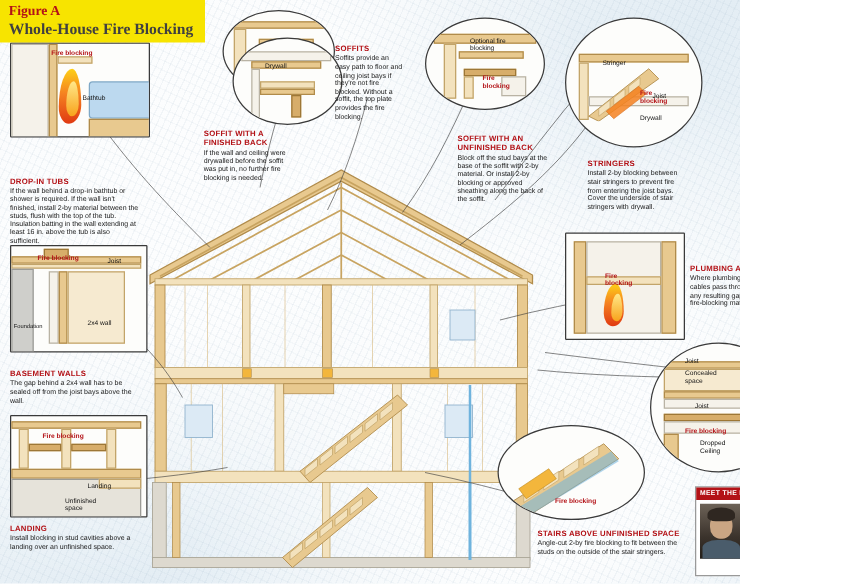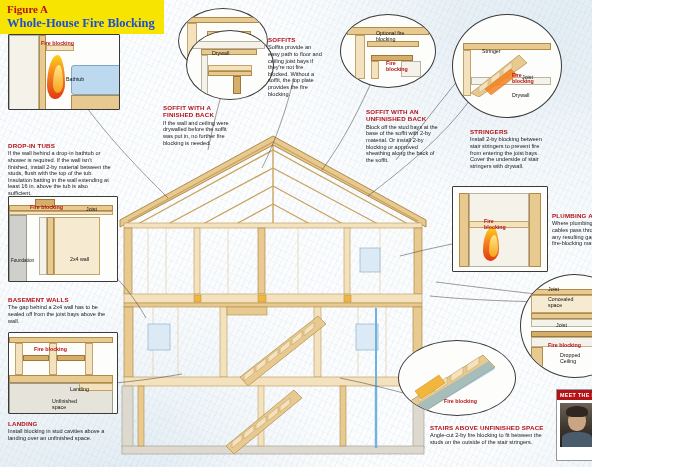--- a/index.html
+++ b/index.html
@@ -37,21 +37,21 @@
     padding: 3px 6px 0 7px;
     z-index: 40;
   }
   .title-a {
     color: #b31217;
     font-family: "Liberation Serif", serif;
     font-size: 11px; font-weight: bold;
     line-height: 12px;
   }
   .title-main {
-    color: #1d4ed8;
+    color: #404040;
     font-family: "Liberation Serif", serif;
     font-size: 12.5px; font-weight: bold;
     line-height: 14px;
     margin-top: 1px;
   }
 
   
   .cap { position: absolute; z-index: 30; }
   .cap-h {
     color: #b31217;

